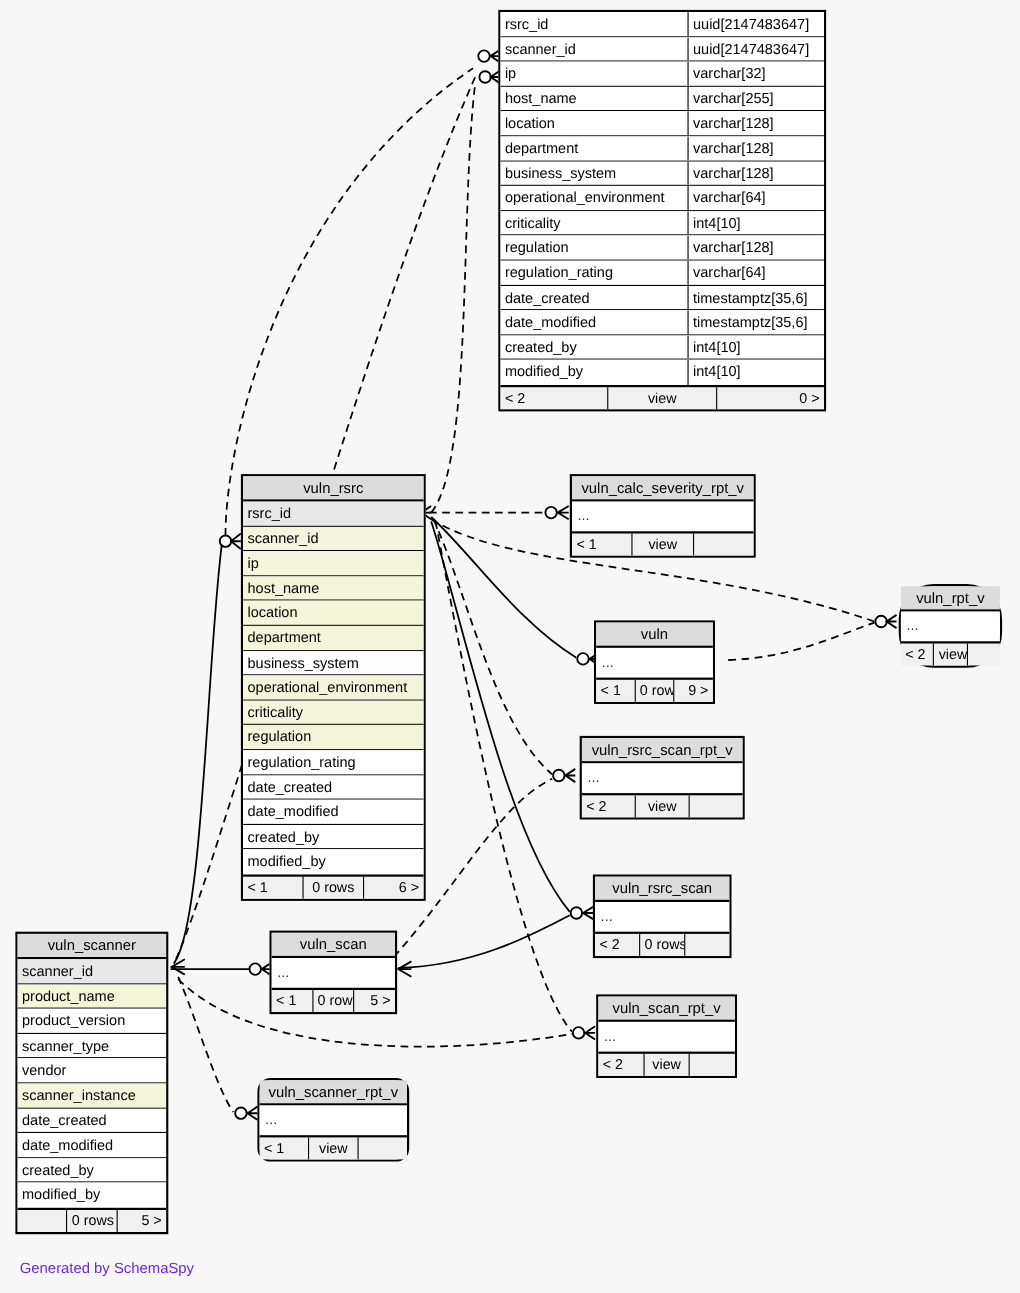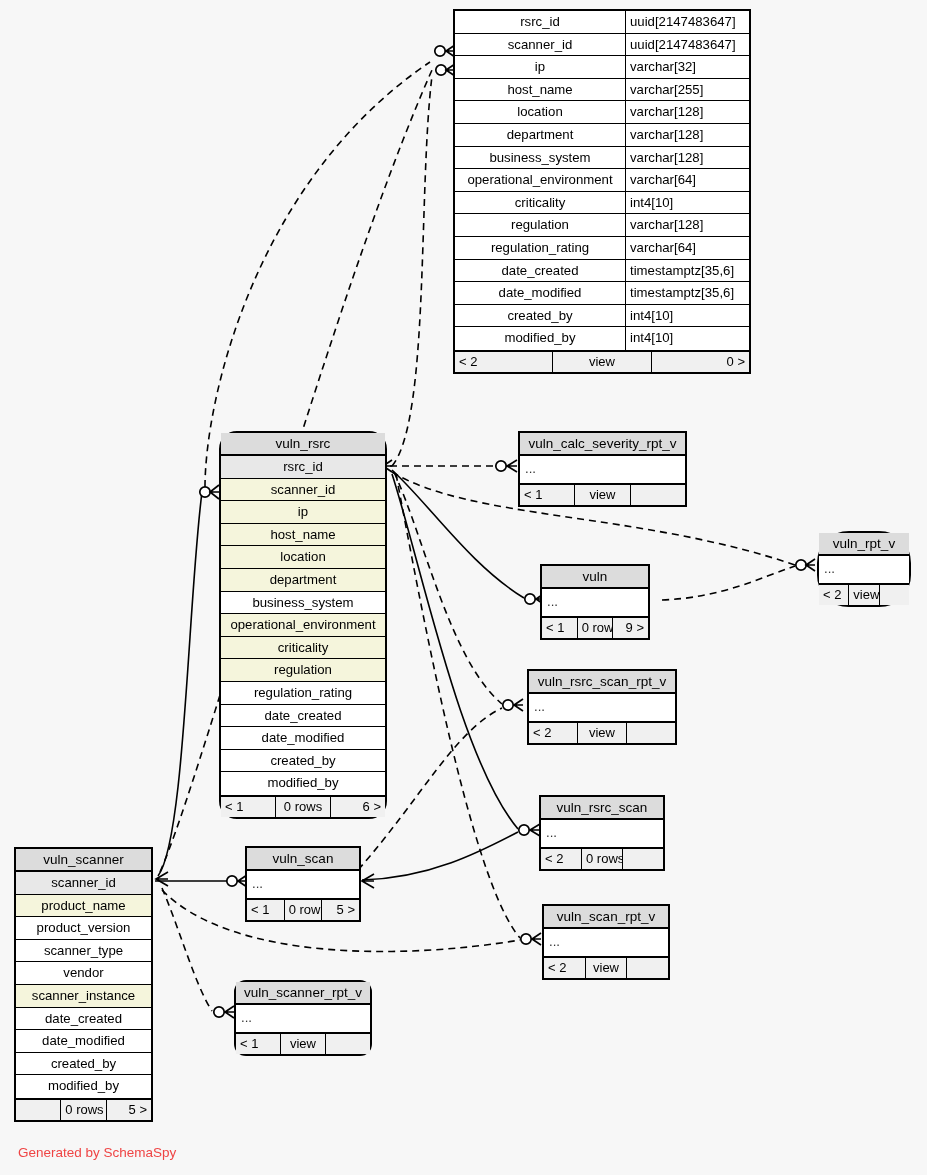--- a/index.html
+++ b/index.html
@@ -65,21 +65,20 @@
   .erow.pk   { background: #e8e8e8; }
   .erow.idx  { background: #f5f5dc; }
   .erow.plain{ background: #ffffff; }
   .cell-name {
     flex: 1 1 auto;
     padding: 0 4px;
     line-height: 21px;
     font-size: 13.2px;
     white-space: nowrap;
     overflow: hidden;
-    text-align: center;
   }
   .cell-type {
     flex: 0 0 auto;
     padding: 0 4px;
     line-height: 21px;
     font-size: 13.2px;
     white-space: nowrap;
     border-left: 1px solid #000;
     box-sizing: border-box;
   }
@@ -115,21 +114,21 @@
     font-size: 13.2px;
     color: #333;
   }
 
   
   #caption {
     position: absolute;
     left: 18px;
     top: 1145px;
     font-size: 13.5px;
-    color: #ef4444;
+    color: #6d28d9;
     white-space: nowrap;
   }
 </style>
 </head>
 <body>
 
 <div id="diagram-canvas">
 
   <svg id="edge-layer" viewBox="0 0 927 1175" width="927" height="1175">
     <g fill="none" stroke="#000" stroke-width="1.6">
@@ -285,21 +284,21 @@
         <span class="cell-type">int4[10]</span>
       </div>
     </div>
     <div class="efoot">
       <div class="foot-left">&lt; 2</div>
       <div class="foot-mid">view</div>
       <div class="foot-right">0 &gt;</div>
     </div>
   </div>
 
-  <div class="entity" style="left:219px; top:431px; width:168px;border-radius:18px;">
+  <div class="entity" style="left:219px; top:431px; width:168px;">
     <div class="entity-title">vuln_rsrc</div>
     <div class="rowlist">
       <div class="erow pk">
           <span class="cell-name">rsrc_id</span>
         </div>
       <div class="erow idx">
           <span class="cell-name">scanner_id</span>
         </div>
       <div class="erow idx">
           <span class="cell-name">ip</span>

